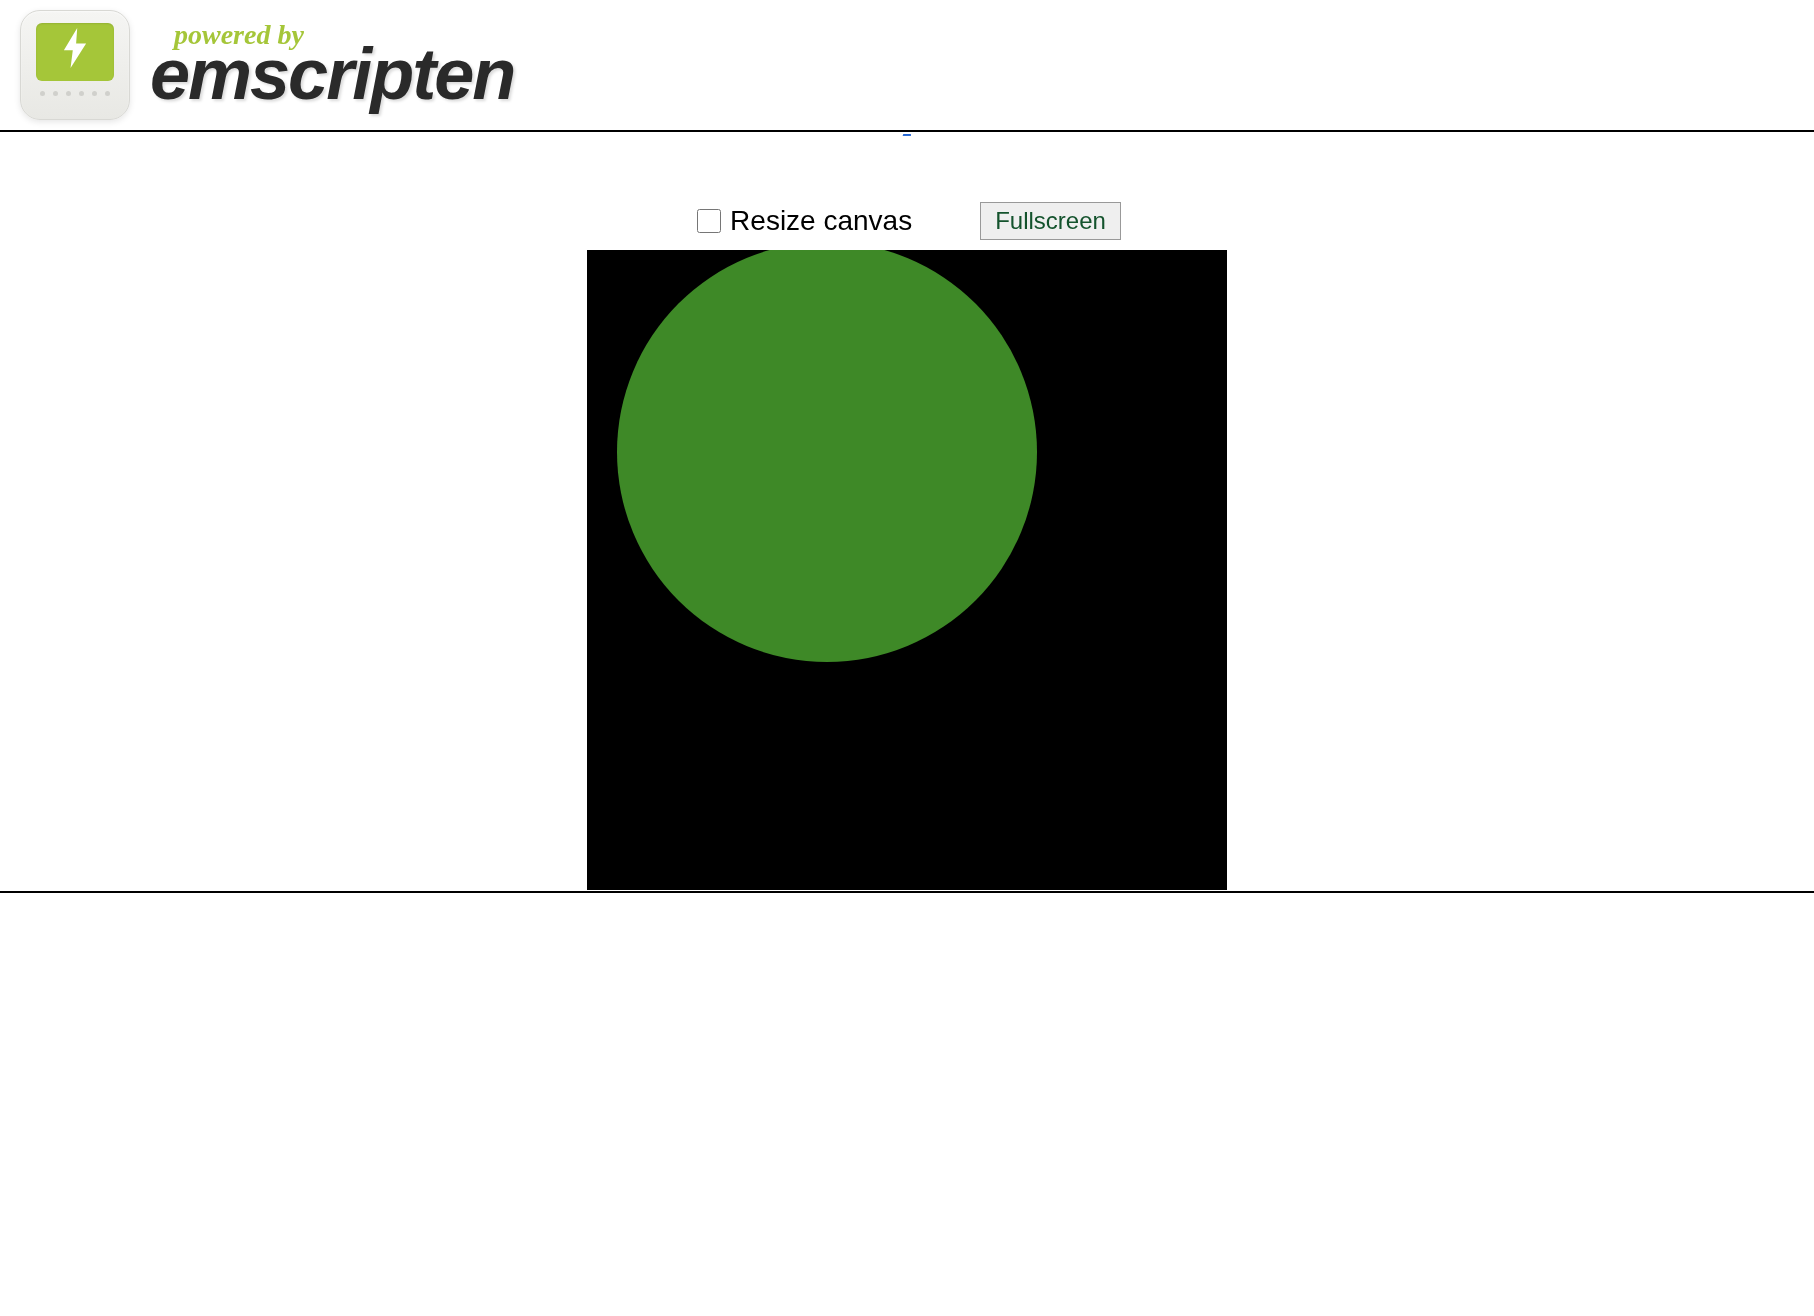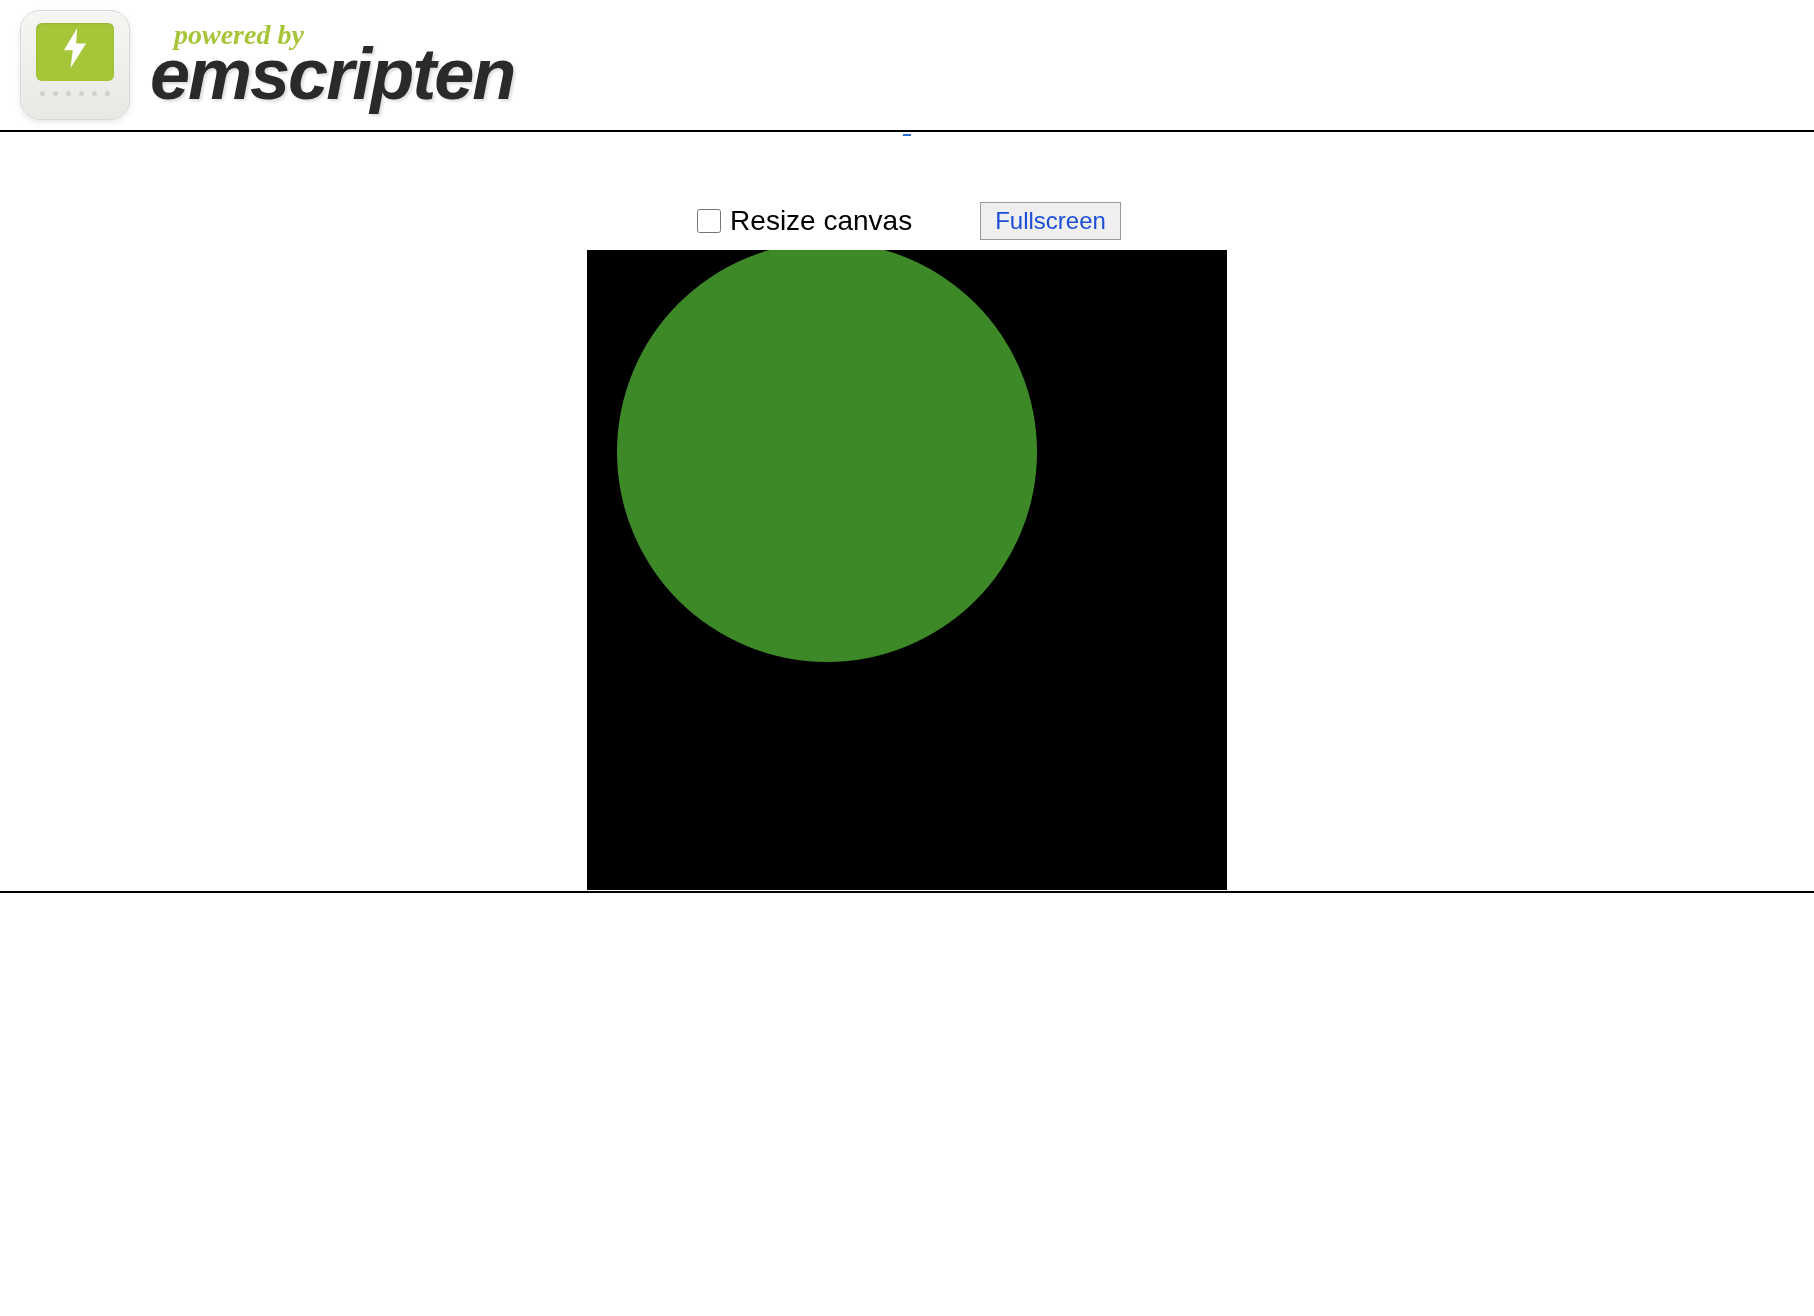--- a/index.html
+++ b/index.html
@@ -123,21 +123,21 @@
       cursor: pointer;
       accent-color: #2b7cd3;
     }
     .fullscreen-btn {
       font-size: 24px;
       padding: 4px 14px;
       background: #efefef;
       border: 1px solid #999999;
       cursor: pointer;
       font-family: Arial, Helvetica, sans-serif;
-      color: #1d4ed8;
+      color: #14532d;
       margin-left: 60px;
     }
     .canvas-wrapper {
       text-align: center;
       margin-top: 10px;
     }
     .canvas {
       display: inline-block;
       width: 640px;
       height: 640px;

